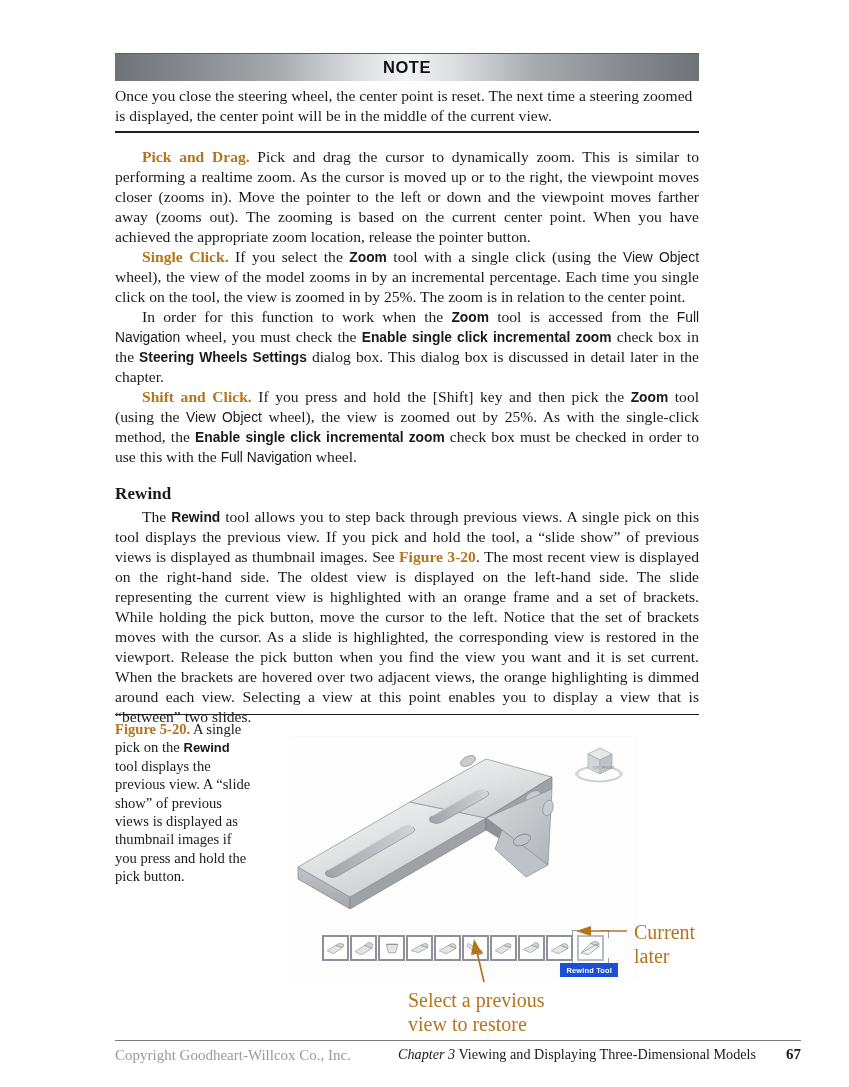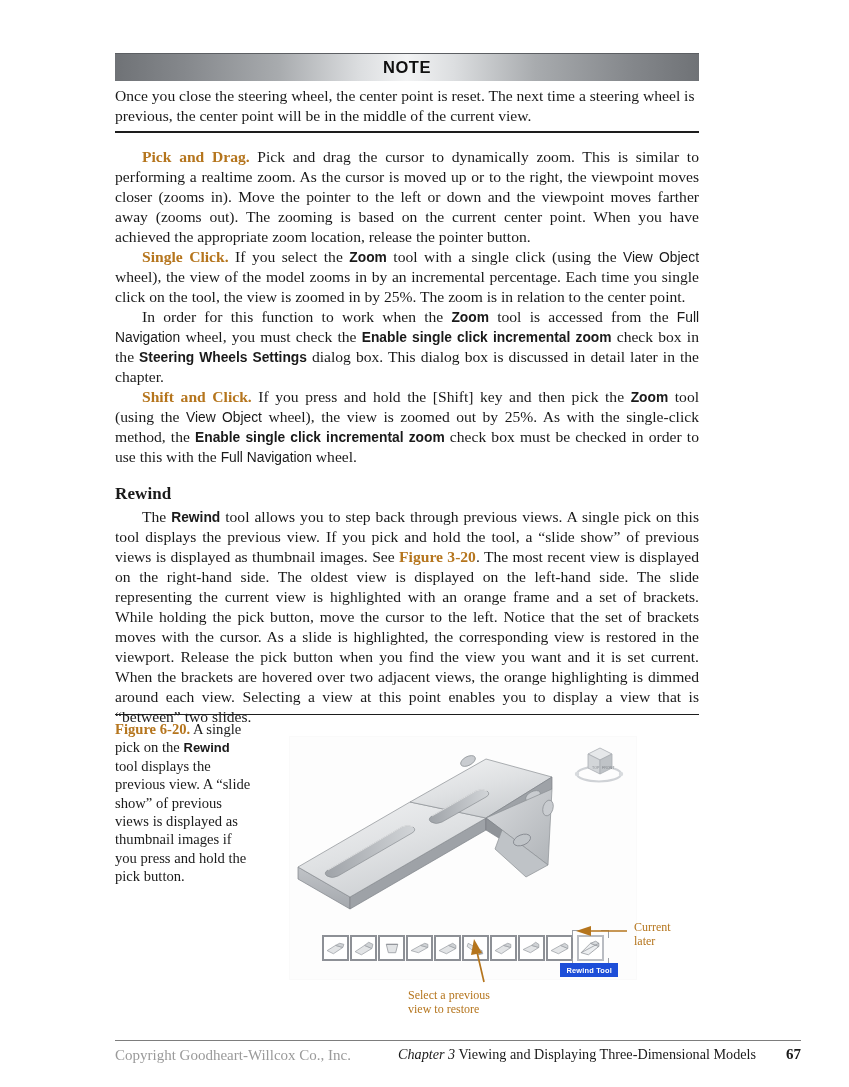--- a/index.html
+++ b/index.html
@@ -198,21 +198,21 @@
     font-weight: bold;
     font-size: 7.4px;
     padding: 2.5px 6px;
     letter-spacing: 0.2px;
   }
 
   
   .callout {
     position: absolute;
     color: #b5751d;
-    font-size: 12px;
+    font-size: 20px;
     line-height: 1.2;
     font-family: "Liberation Serif", "DejaVu Serif", serif;
   }
   .callout-current {
     left: 519px;
     top: 200px;
     text-align: left;
   }
   .callout-select {
     left: 293px;
@@ -274,21 +274,21 @@
 <body>
 
 <div class="page">
 
   <div class="content">
 
     <div>
       <div class="note-banner">
         <span class="note-title">NOTE</span>
       </div>
-      <div class="note-body">Once you close the steering wheel, the center point is reset. The next time a steering wheel is previous, the center point will be in the middle of the current view.</div>
+      <div class="note-body">Once you close the steering wheel, the center point is reset. The next time a steering zoomed is displayed, the center point will be in the middle of the current view.</div>
       <div class="rule-heavy"></div>
     </div>
 
     <div class="body-block">
 
       <p>
         <span class="runin">Pick and Drag.</span><span> Pick and drag the cursor to dynamically zoom. This is similar to performing a realtime zoom. As the cursor is moved up or to the right, the viewpoint moves closer (zooms in). Move the pointer to the left or down and the viewpoint moves farther away (zooms out). The zooming is based on the current center point. When you have achieved the appropriate zoom location, release the pointer button.</span>
       </p>
 
       <p>
@@ -311,21 +311,21 @@
 
     </div>
   </div>
 
   <div class="figure-wrap">
     <div class="fig-rule"></div>
 
     <div class="fig-inner">
 
       <div class="fig-caption">
-        <span class="fignum">Figure 6-20.</span><span> A single pick on the </span><span class="ui">Rewind</span><span> tool displays the previous view. A “slide show” of previous views is displayed as thumbnail images if you press and hold the pick button.</span>
+        <span class="fignum">Figure 5-20.</span><span> A single pick on the </span><span class="ui">Rewind</span><span> tool displays the previous view. A “slide show” of previous views is displayed as thumbnail images if you press and hold the pick button.</span>
       </div>
 
       <div class="fig-image">
         <svg viewBox="0 0 346 242" width="346" height="242">
           <defs>
             <linearGradient id="topface" x1="0" y1="0" x2="0.6" y2="1">
               <stop offset="0%" stop-color="#f2f3f4"></stop>
               <stop offset="55%" stop-color="#dfe1e3"></stop>
               <stop offset="100%" stop-color="#cbced1"></stop>
             </linearGradient>

